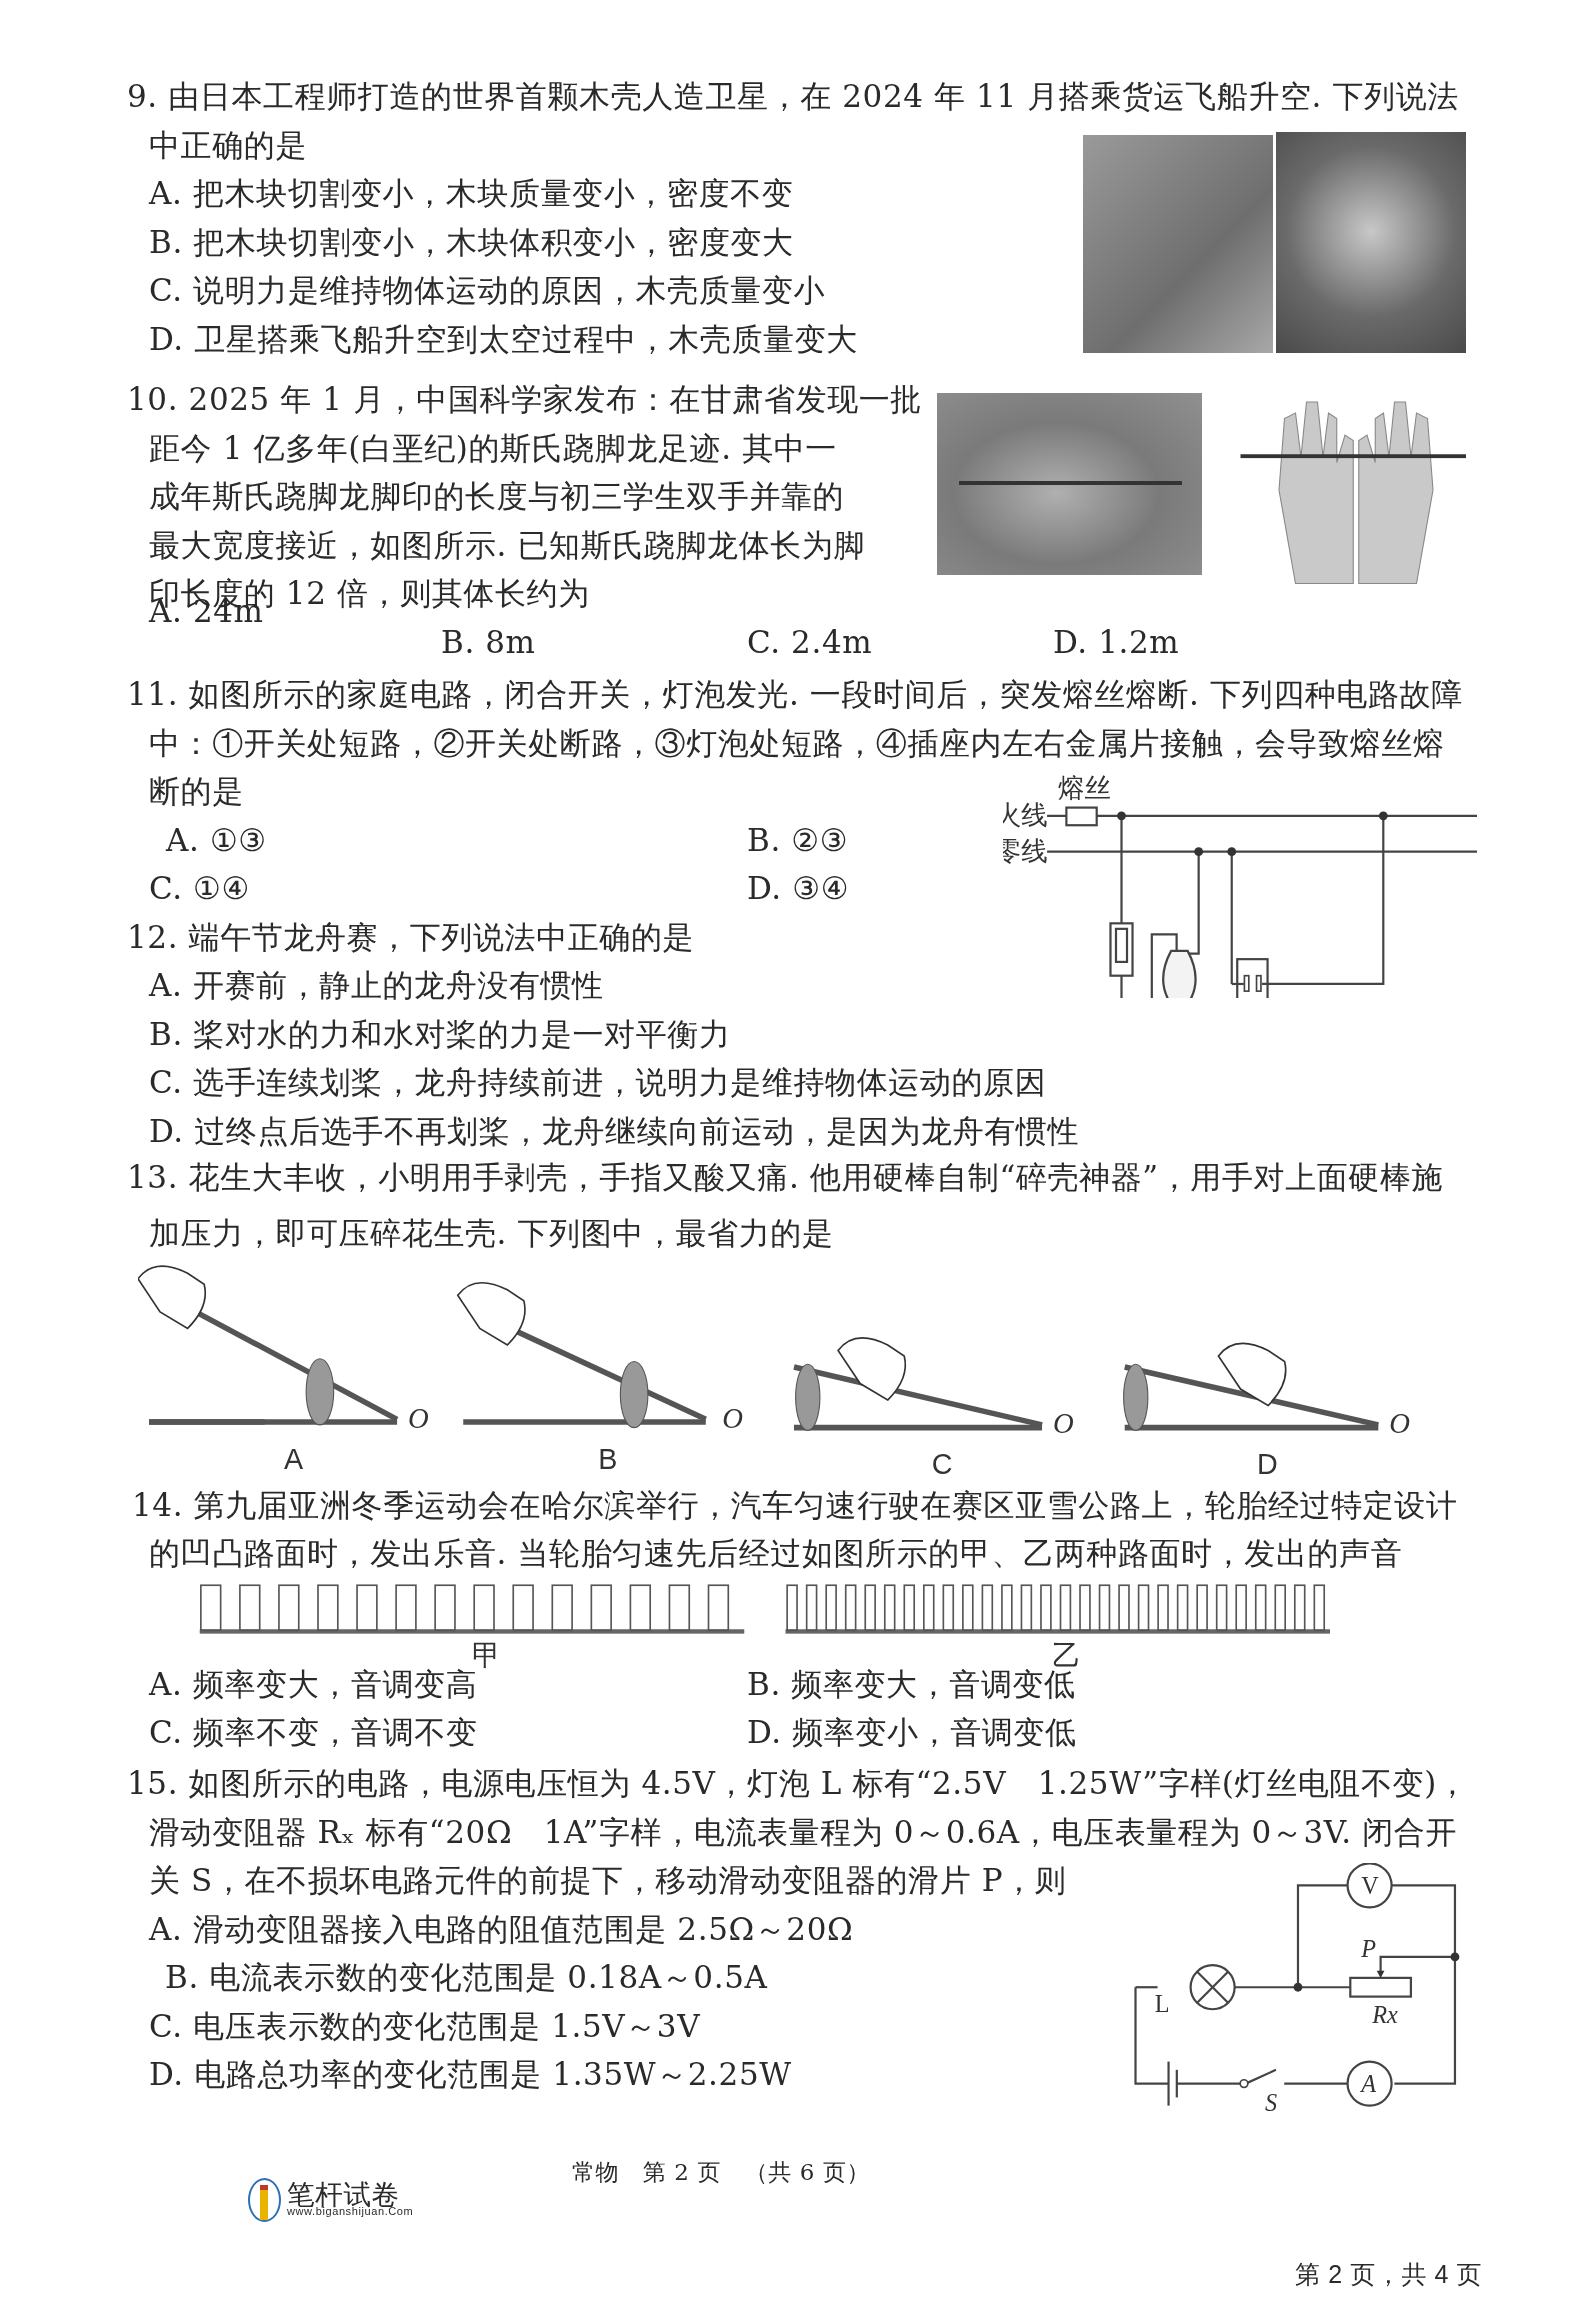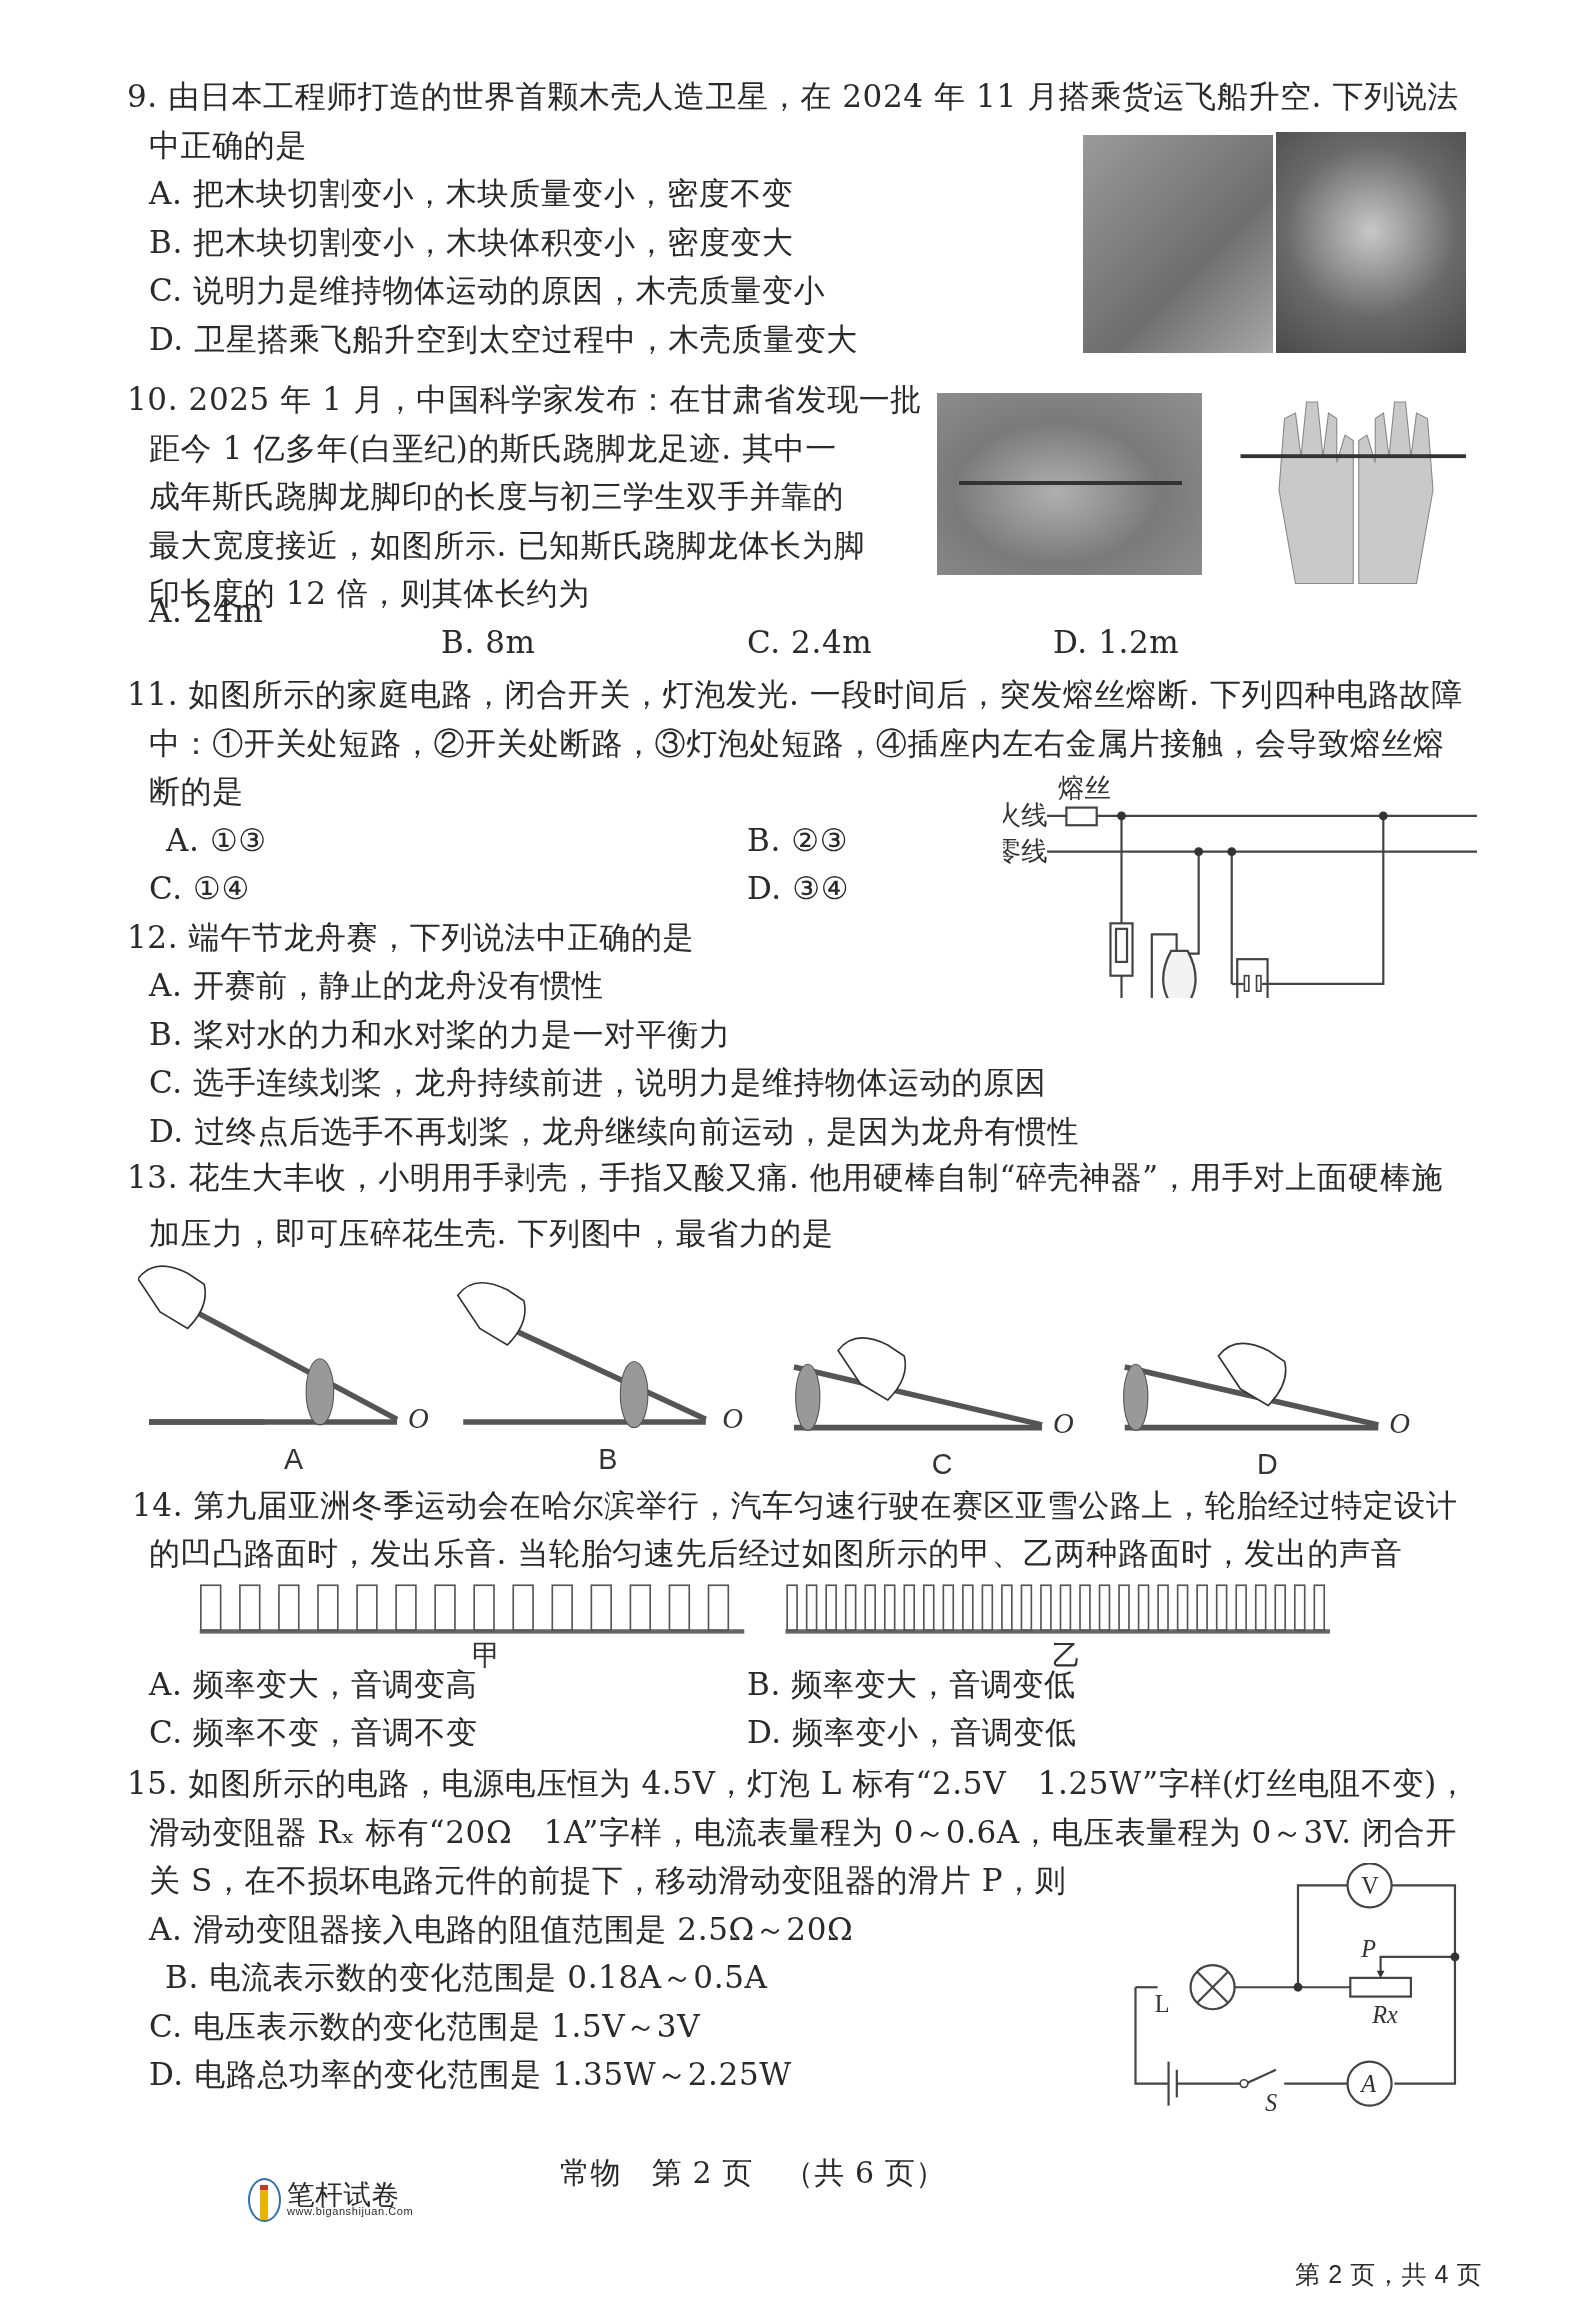--- a/index.html
+++ b/index.html
@@ -213,21 +213,21 @@
   <g font-family="Liberation Serif, serif" font-size="44" fill="#333">
     <text x="420" y="55">V</text>
     <text x="420" y="415" font-style="italic">A</text>
     <text x="45" y="270">L</text>
     <text x="420" y="170" font-style="italic">P</text>
     <text x="440" y="290" font-style="italic">Rx</text>
     <text x="245" y="450" font-style="italic">S</text>
   </g>
 </svg>
 
-<div class="ln" style="left:560px;top:2153px;font-size:30px">常物　第 2 页　（共 6 页）</div>
+<div class="ln" style="left:572px;top:2153px;font-size:23px">常物　第 2 页　（共 6 页）</div>
 <div class="fig" style="left:245px;top:2178px;width:39px;height:44px">
   <div style="position:absolute;left:2.8px;top:0;width:33px;height:44px;border-radius:50%;border:2.8px solid #2f6fb5;box-sizing:border-box"></div>
   <div style="position:absolute;left:15.4px;top:6.6px;width:7.7px;height:30px;background:#e8b400;border-top:5.5px solid #c0392b"></div>
 </div>
 <div class="ln" style="left:287px;top:2175px;font-size:27.6px;">笔杆试卷</div>
 <div class="ln" style="left:287px;top:2205px;font-size:11px;line-height:13.2px;font-family:'Liberation Sans',sans-serif">www.biganshijuan.Com</div>
 <div class="ln" style="left:1295px;top:2255px;font-size:25px;font-family:'Liberation Sans',sans-serif">第 2 页，共 4 页</div>
 
 
 </body></html>

